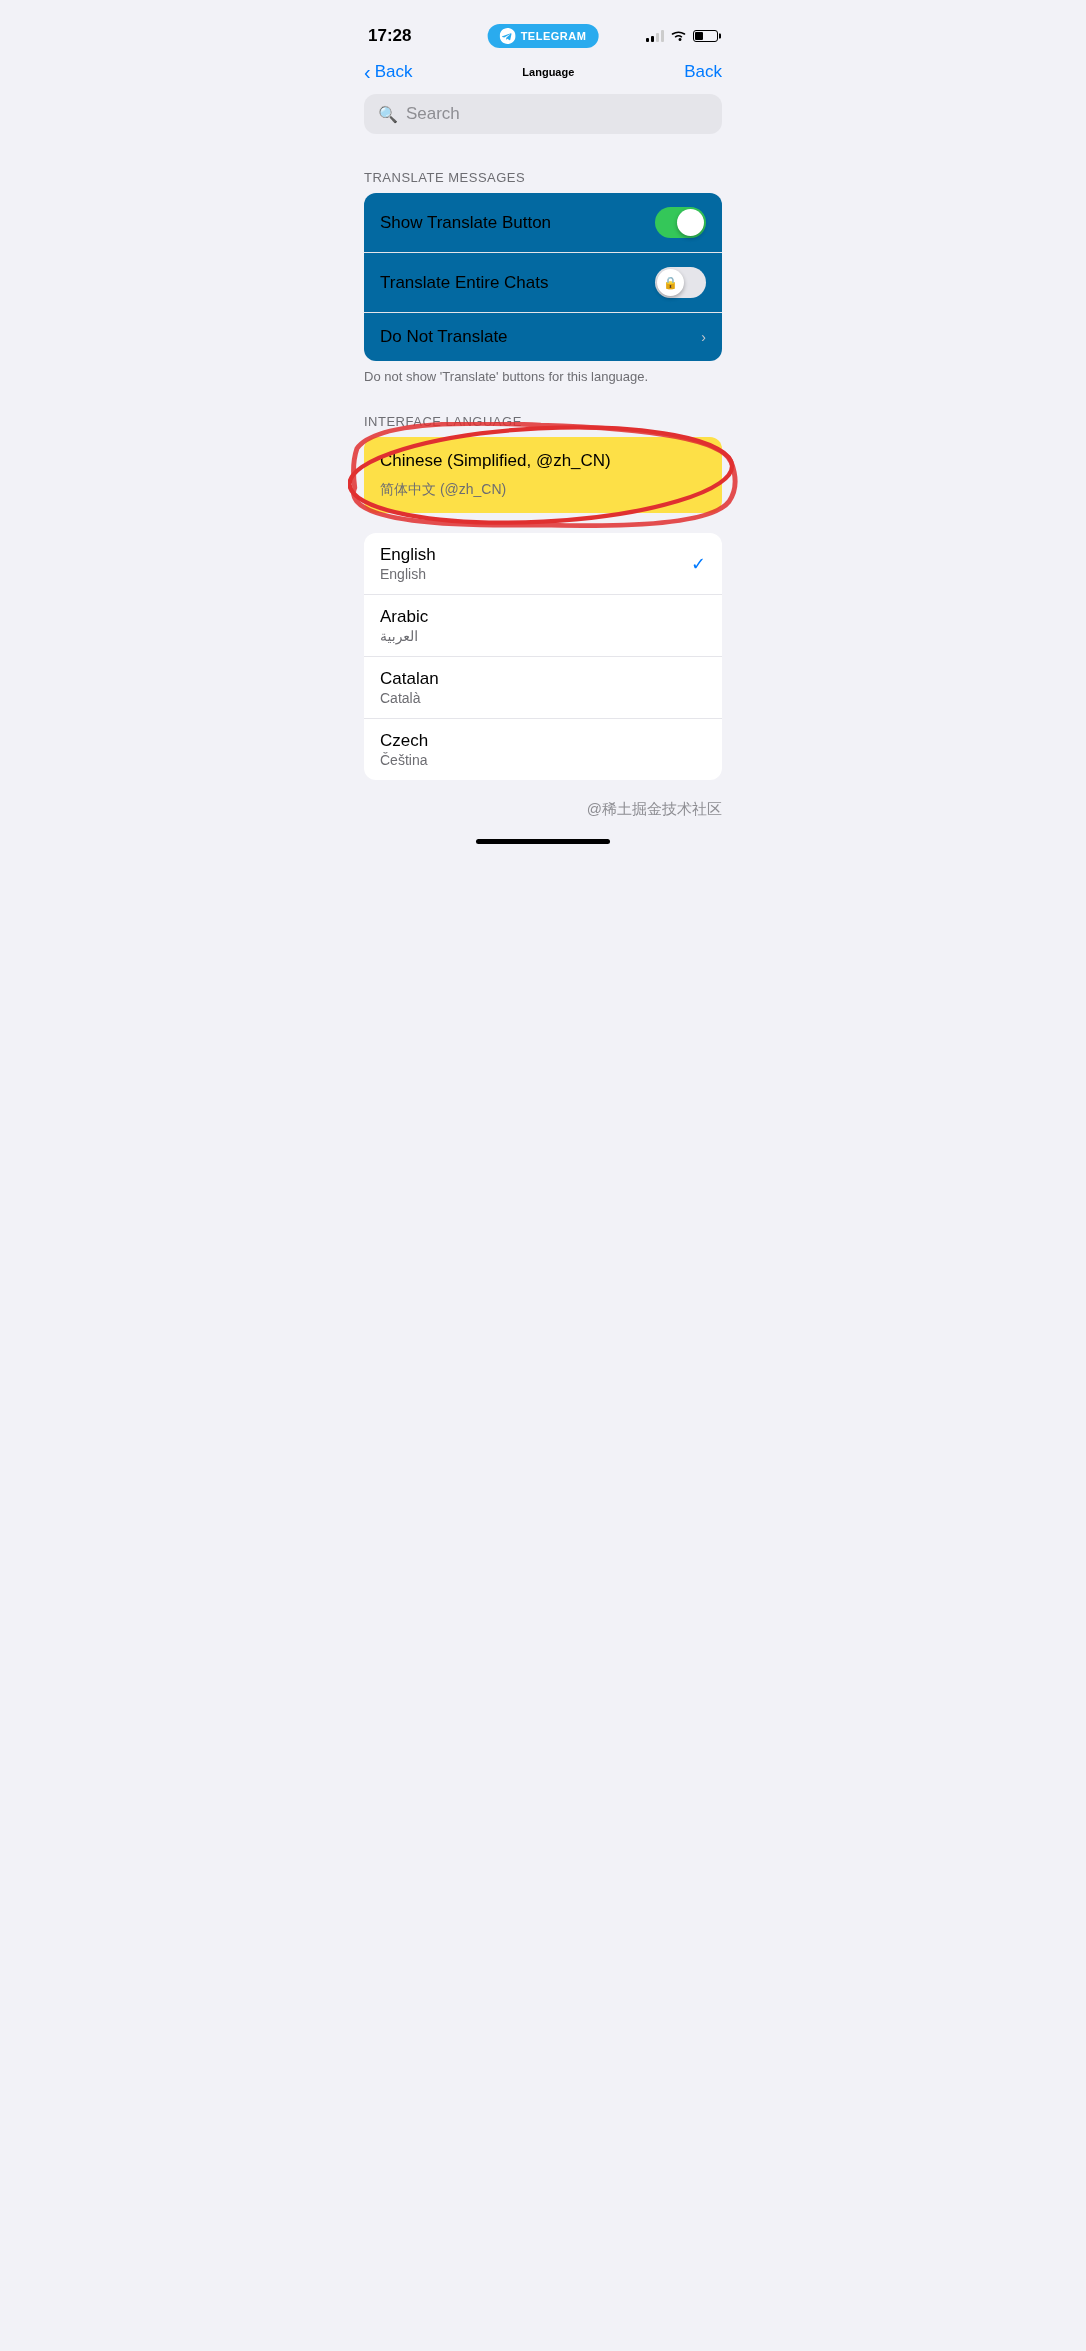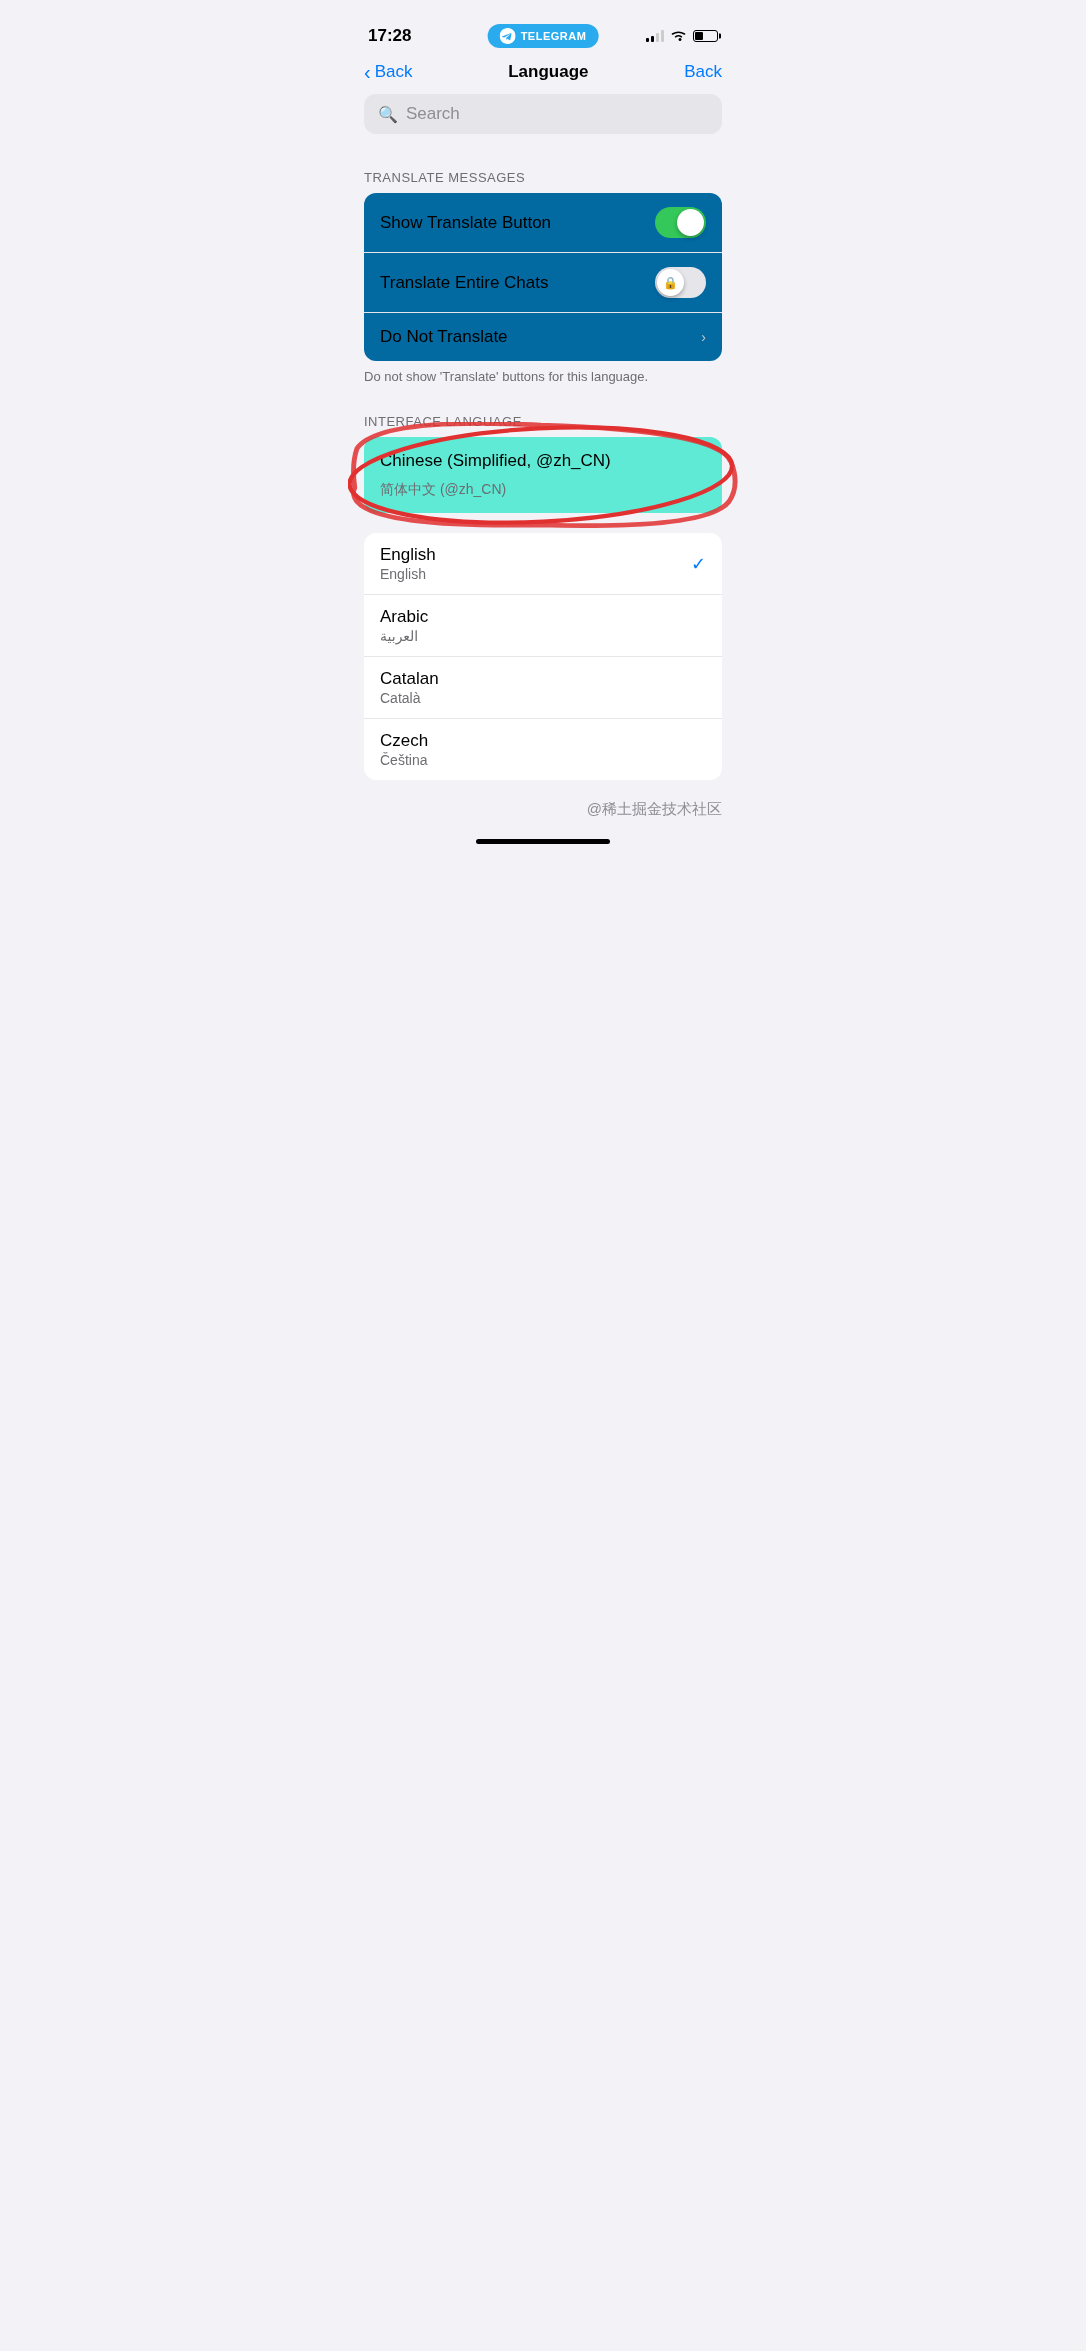--- a/index.html
+++ b/index.html
@@ -107,21 +107,21 @@
       display: flex;
       align-items: center;
       gap: 4px;
       cursor: pointer;
     }
     .nav-back-chevron {
       font-size: 20px;
       line-height: 1;
     }
     .nav-title {
-      font-size: 17px;
+      font-size: 11px;
       font-weight: 700;
       color: #000;
     }
     .nav-edit {
       color: #007AFF;
       font-size: 17px;
       cursor: pointer;
     }
 
     
@@ -373,21 +373,21 @@
   </div>
 </div>
 
 <div class="footnote">Do not show 'Translate' buttons for this language.</div>
 
 <div class="small-gap"></div>
 
 <div class="section-header">INTERFACE LANGUAGE</div>
 
 <div style="position:relative; margin: 0 16px;">
-  <div style="background:#5eead4; border-radius:12px; padding: 14px 16px;">
+  <div style="background:#fde047; border-radius:12px; padding: 14px 16px;">
     <div class="chinese-name">Chinese (Simplified, @zh_CN)</div>
     <div class="chinese-native">简体中文 (@zh_CN)</div>
   </div>
 
   <svg style="position:absolute;top:-15px;left:-18px;width:calc(100% + 36px);height:calc(100% + 30px);pointer-events:none;z-index:10;" viewBox="0 0 360 100" preserveAspectRatio="none">
     <ellipse cx="178" cy="50" rx="175" ry="44" fill="none" stroke="#e03030" stroke-width="4" stroke-dasharray="none" style="stroke-linecap:round;" transform="rotate(-3, 178, 50)"></ellipse>
 
     <path d="M 8 62 Q 5 40 10 25 Q 30 -5 178 3 Q 340 8 352 38 Q 360 60 350 75 Q 330 102 178 97 Q 30 100 10 75 Q 5 68 8 62 Z" fill="none" stroke="#e03030" stroke-width="4.5" stroke-linecap="round" stroke-linejoin="round" opacity="0.85"></path>
   </svg>
 </div>

